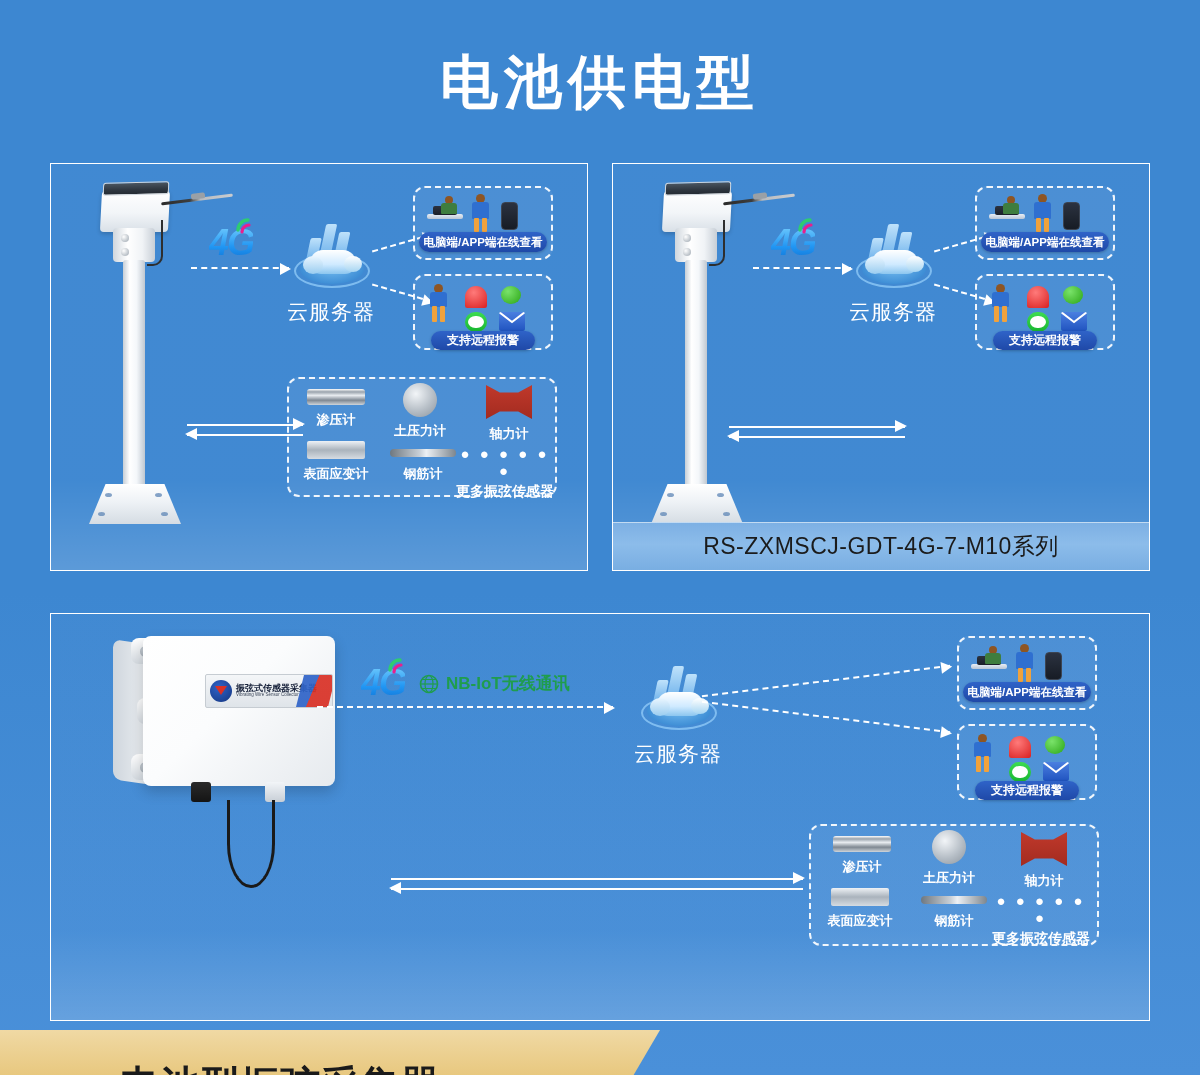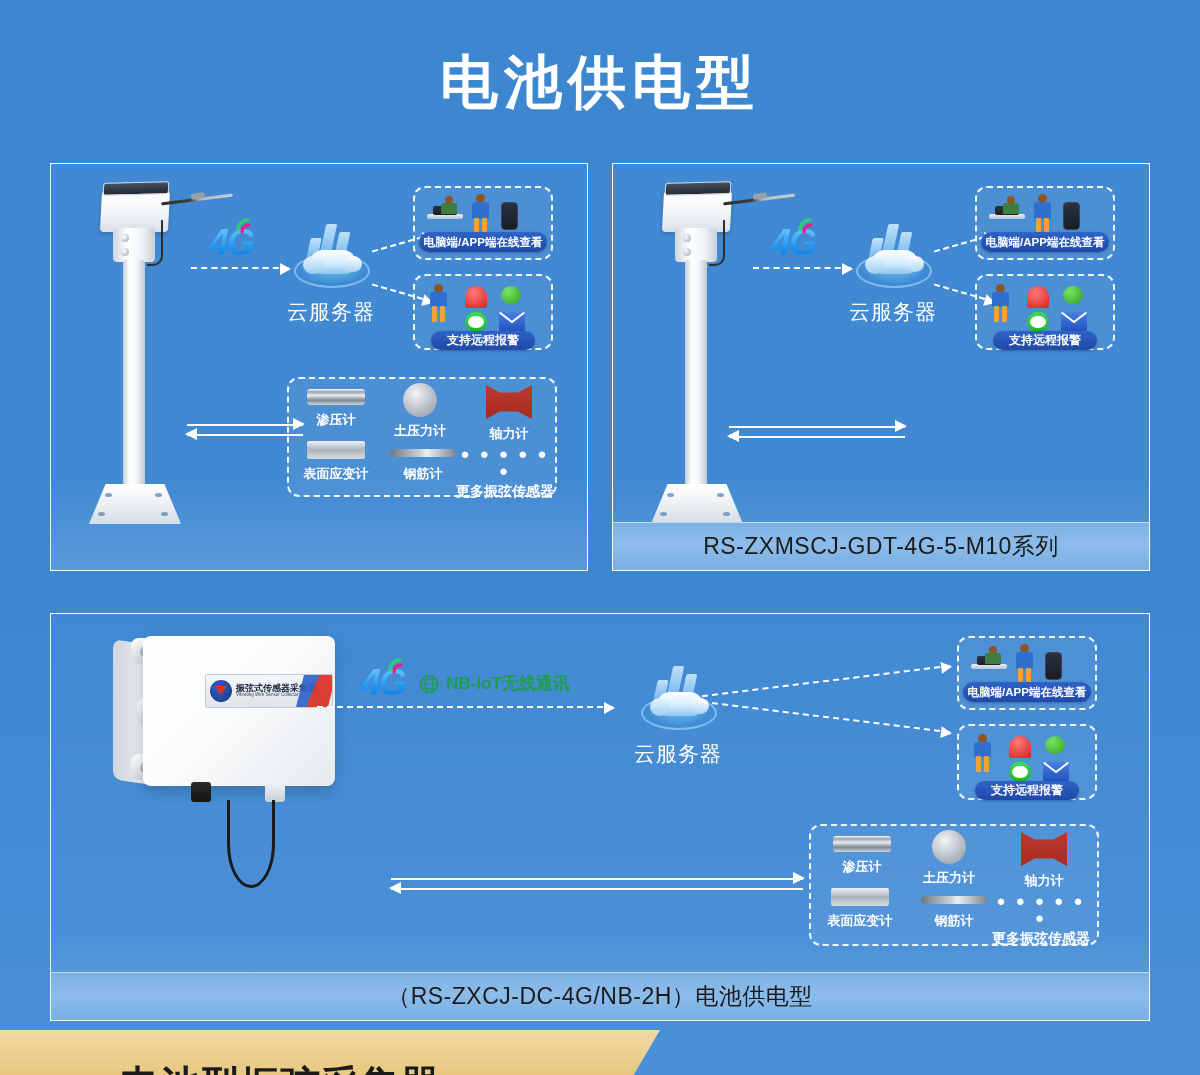--- a/index.html
+++ b/index.html
@@ -598,21 +598,21 @@
     </div>
 
     <div class="bidir" style="left:116px; top:262px; width:176px; height:14px;">
       <div class="line-r"></div>
         <div class="head-r"></div>
       <div class="line-l"></div>
         <div class="head-l"></div>
     </div>
 
   </div>
-  <div class="panel-caption">RS-ZXMSCJ-GDT-4G-5-M10系列</div>
+  <div class="panel-caption">RS-ZXMSCJ-GDT-4G-7-M10系列</div>
 </div>
 
 <div class="panel" id="panel-3">
   <div class="panel-body">
 
     <div class="enclosure" style="left:56px; top:22px; width:270px; height:210px;">
       <div class="enc-side"></div>
       <div class="enc-ear" style="left:24px; top:2px;">
         <div class="enc-ear-hole" style="left:9px; top:8px;"></div>
       </div>
@@ -734,18 +734,17 @@
       <div class="sensor-cell" style="left:104px; top:70px; width:78px;">
         <div class="s-rebar"></div>
         <div class="sensor-label" style="margin-top:8px;">钢筋计</div>
       </div>
       <div class="sensor-cell" style="left:178px; top:66px; width:104px;">
         <div class="dots">● ● ● ● ● ●</div>
         <div class="sensor-label big" style="margin-top:4px;">更多振弦传感器</div>
       </div>
     </div>
   </div>
-  <div class="panel-caption">（RS-ZXCJ-DC-4G/NB-2H）电池供电型</div>
 </div>
 
 <div class="gold-banner">
   <div class="gold-banner-text">电池型振弦采集器</div>
 </div>
 
 </body></html>

